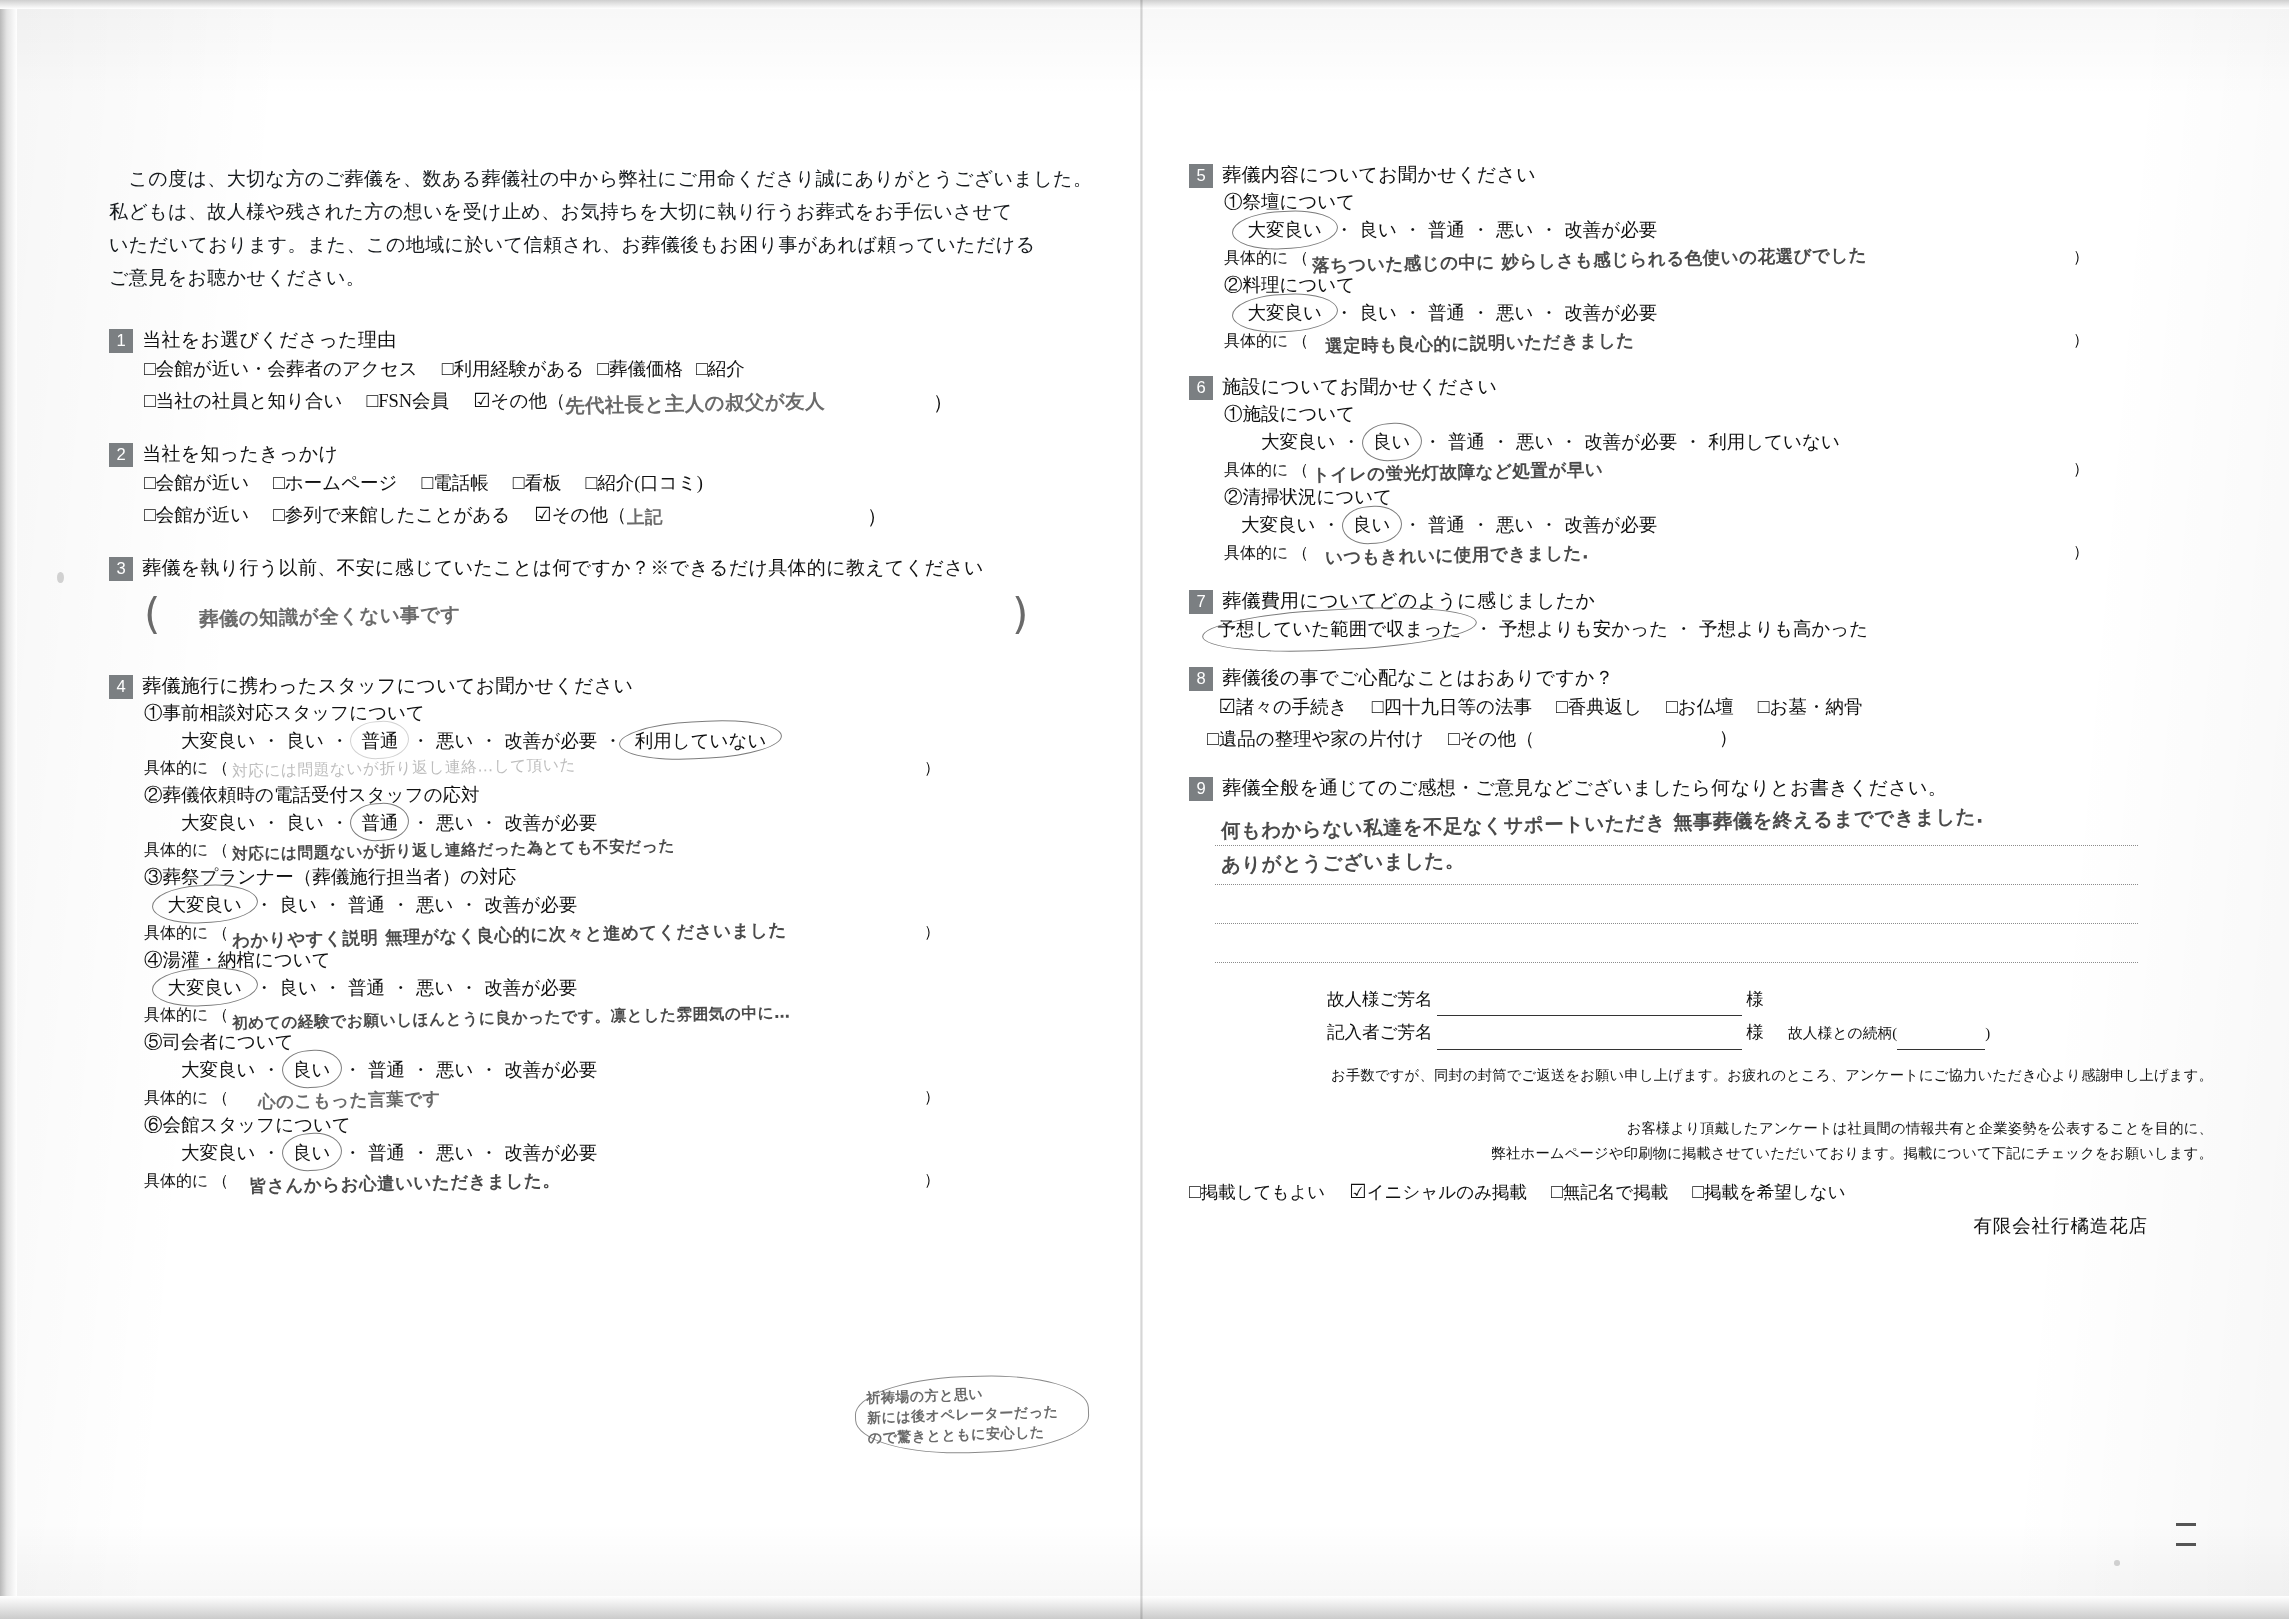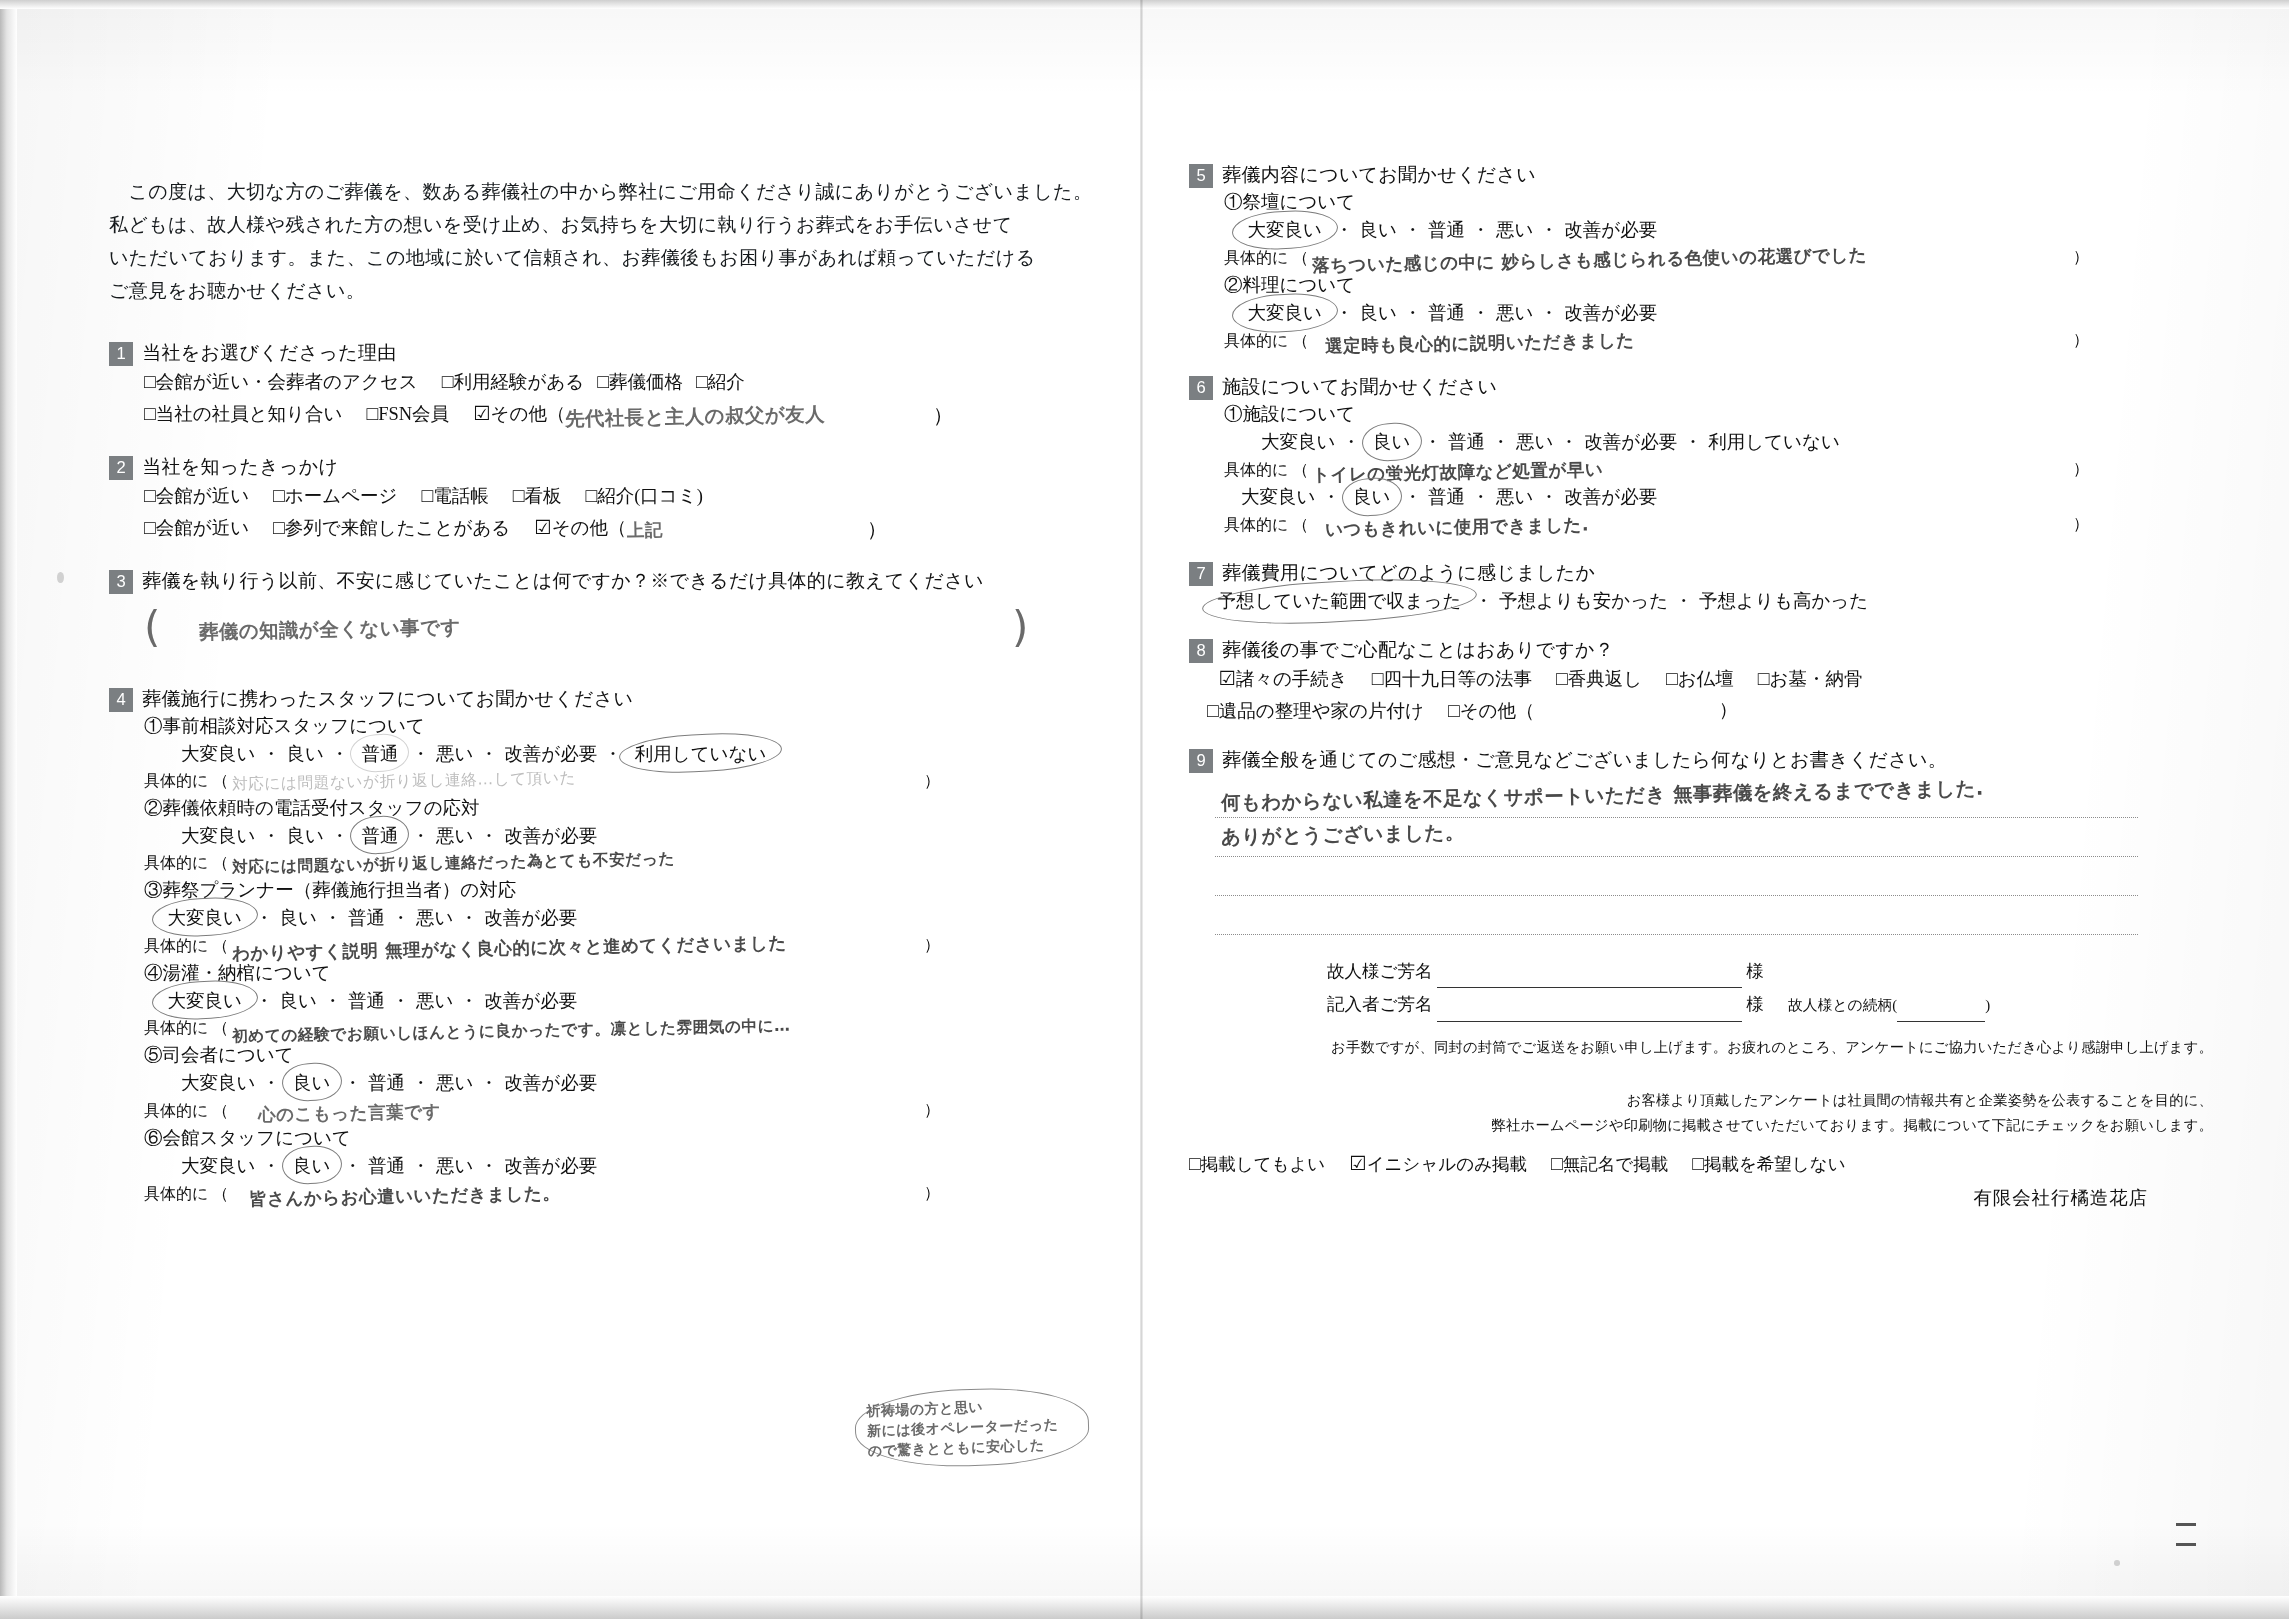--- a/index.html
+++ b/index.html
@@ -16,21 +16,21 @@
   .edge-t{position:absolute;left:0;top:0;width:100%;height:9.2px;
      background:linear-gradient(180deg,#cfcfcf,#ffffff);}
   .edge-b{position:absolute;left:0;bottom:0;width:100%;height:24px;
      background:linear-gradient(0deg,#c9c9c9,#ffffff);}
   .fold{position:absolute;left:1140px;top:0;width:2.8px;height:1620px;
      background:linear-gradient(90deg,rgba(0,0,0,.08),rgba(0,0,0,.16),rgba(0,0,0,.05));}
   .spot{position:absolute;border-radius:50%;background:rgba(0,0,0,.16);}
   .tick{position:absolute;background:#555;}
 
   .col{position:absolute;color:#111;}
-  .colL{left:109px;top:175px;width:978px;}
+  .colL{left:109px;top:162px;width:978px;}
   .colR{left:1189px;top:162px;width:1024px;}
 
   
   .intro{font-size:19px;line-height:33px;letter-spacing:0.4px;color:#15191c;}
   .intro div{white-space:nowrap;}
 
   .sec{position:relative;margin-top:18.5px;}
   .sechead{display:flex;align-items:flex-start;gap:9.2px;}
   .num{display:inline-block;width:24px;height:24px;line-height:24px;text-align:center;
        background:#7b7f82;color:#fff;font-size:16.6px;font-family:"Liberation Sans",sans-serif;
@@ -264,20 +264,21 @@
       <div class="opts">
         <span>大変良い</span><span class="dot">・</span><span class="ring"><span>良い</span></span><span class="dot">・</span><span>普通</span><span class="dot">・</span><span>悪い</span><span class="dot">・</span><span>改善が必要</span><span class="dot">・</span><span>利用していない</span>
       </div>
       <div class="detail" style="position:relative;">
         <span class="lab">具体的に</span>
         <span>（</span>
         <span class="hw md dark" style="position:relative;top:2.8px;">トイレの蛍光灯故障など処置が早い</span>
         <span style="position:absolute;left:849px;top:0;">）</span>
       </div>
 
+      <div class="sub">②清掃状況について</div>
       <div class="optsw">
         <span>大変良い</span><span class="dot">・</span><span class="ring"><span>良い</span></span><span class="dot">・</span><span>普通</span><span class="dot">・</span><span>悪い</span><span class="dot">・</span><span>改善が必要</span>
       </div>
       <div class="detail" style="position:relative;">
         <span class="lab">具体的に</span>
         <span>（</span>
         <span class="hw md dark" style="margin-left:13px;position:relative;top:2.8px;">いつもきれいに使用できました.</span>
         <span style="position:absolute;left:849px;top:0;">）</span>
       </div>
     </div>

